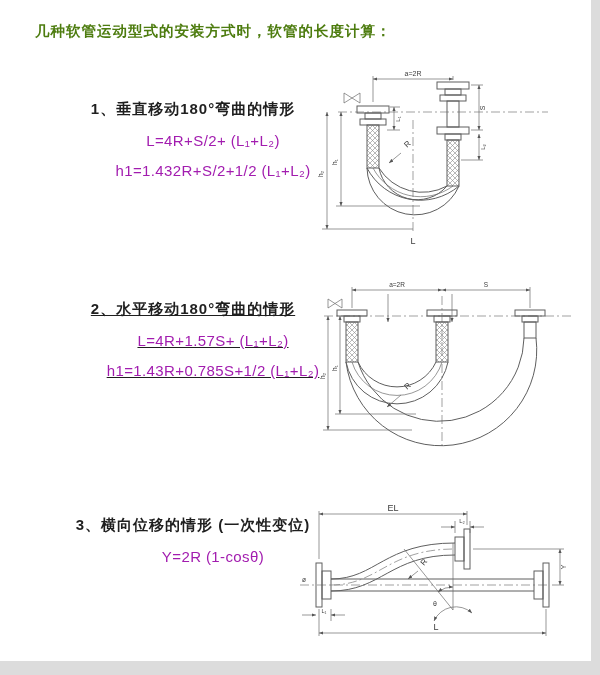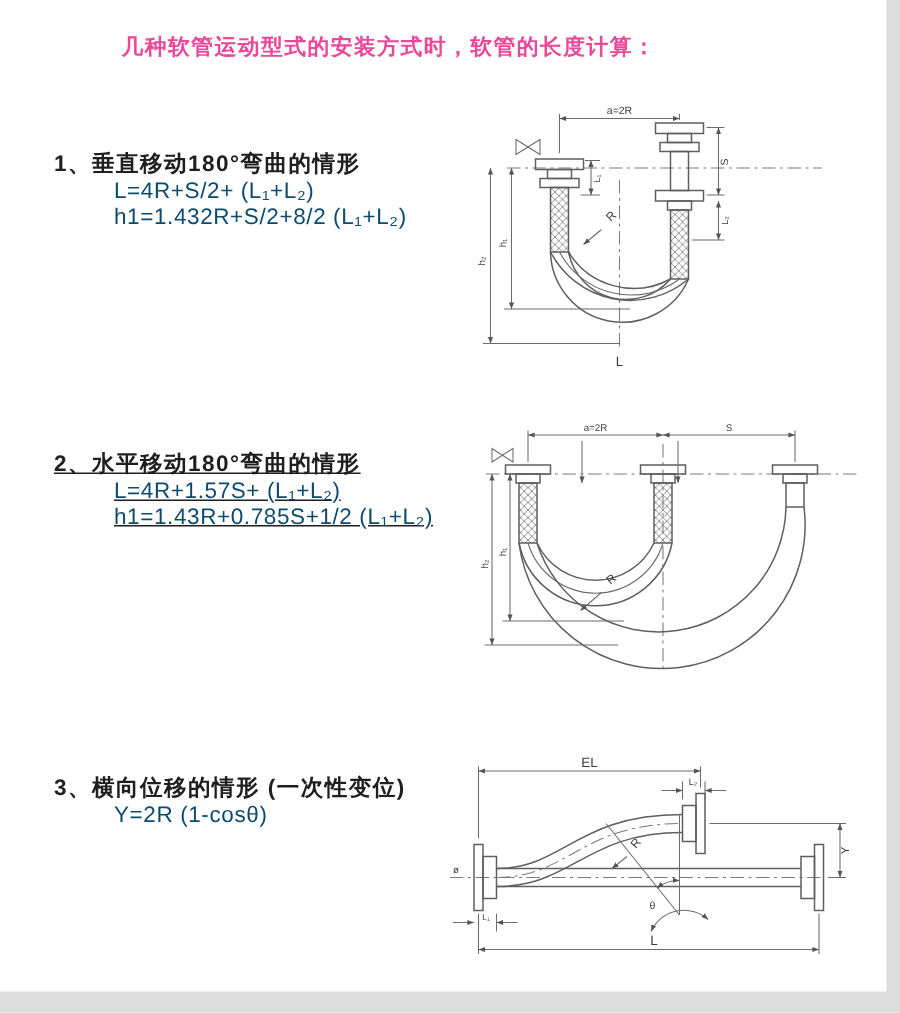--- a/index.html
+++ b/index.html
@@ -5,32 +5,31 @@
   html,body{margin:0;padding:0;}
   body{
     width:600px;height:675px;position:relative;
     background:#dcdcdc;
     font-family:"Liberation Sans",sans-serif;
     overflow:hidden;
   }
   .page{position:absolute;left:0;top:0;width:591px;height:661px;background:#ffffff;}
   .doc-title{
     position:absolute;left:35px;top:22px;
-    font-size:14.5px;font-weight:bold;color:#ec4899;letter-spacing:1px;
+    font-size:14.5px;font-weight:bold;color:#4d7c0f;letter-spacing:1px;
     white-space:nowrap;
-    margin-left:46px;
   }
-  .section{position:absolute;left:36px;width:290px;color:#1f1f1f;}
+  .section{position:absolute;left:48px;width:290px;color:#1f1f1f;text-align:center;}
   .sec-1{top:100px;}
   .sec-2{top:300px;text-decoration:underline;}
   .sec-3{top:516px;}
   .heading{font-size:15px;font-weight:bold;letter-spacing:1px;white-space:nowrap;}
   .formula{
-    font-size:15px;margin-left:40px;
-    letter-spacing:0.4px;color:#0c4a6e;white-space:nowrap;
+    font-size:15px;margin-left:40px;margin-top:13px;
+    letter-spacing:0.4px;color:#a21caf;white-space:nowrap;
   }
   .diagram{position:absolute;}
   .diag-1{left:310px;top:68px;}
   .diag-2{left:312px;top:280px;}
   .diag-3{left:296px;top:503px;text-align:center;}
   svg{display:block;}
   svg text{fill:#3c3c3c;font-family:"Liberation Sans",sans-serif;}
   .ln{stroke:#5f5f5f;stroke-width:1;fill:none;}
   .thin{stroke:#6b6b6b;stroke-width:0.7;fill:none;}
   .cl{stroke:#7a7a7a;stroke-width:0.7;fill:none;stroke-dasharray:9 3 2 3;}
@@ -39,21 +38,21 @@
 </head>
 <body>
 
 <div class="page">
 
   <div class="doc-title">几种软管运动型式的安装方式时，软管的长度计算：</div>
 
   <div class="section sec-1">
     <div class="heading">1、垂直移动180°弯曲的情形</div>
     <div class="formula">L=4R+S/2+ (L₁+L₂)</div>
-    <div class="formula">h1=1.432R+S/2+8/2 (L₁+L₂)</div>
+    <div class="formula">h1=1.432R+S/2+1/2 (L₁+L₂)</div>
   </div>
 
   <div class="section sec-2">
     <div class="heading">2、水平移动180°弯曲的情形</div>
     <div class="formula">L=4R+1.57S+ (L₁+L₂)</div>
     <div class="formula">h1=1.43R+0.785S+1/2 (L₁+L₂)</div>
   </div>
 
   <div class="section sec-3">
     <div class="heading">3、横向位移的情形 (一次性变位)</div>

